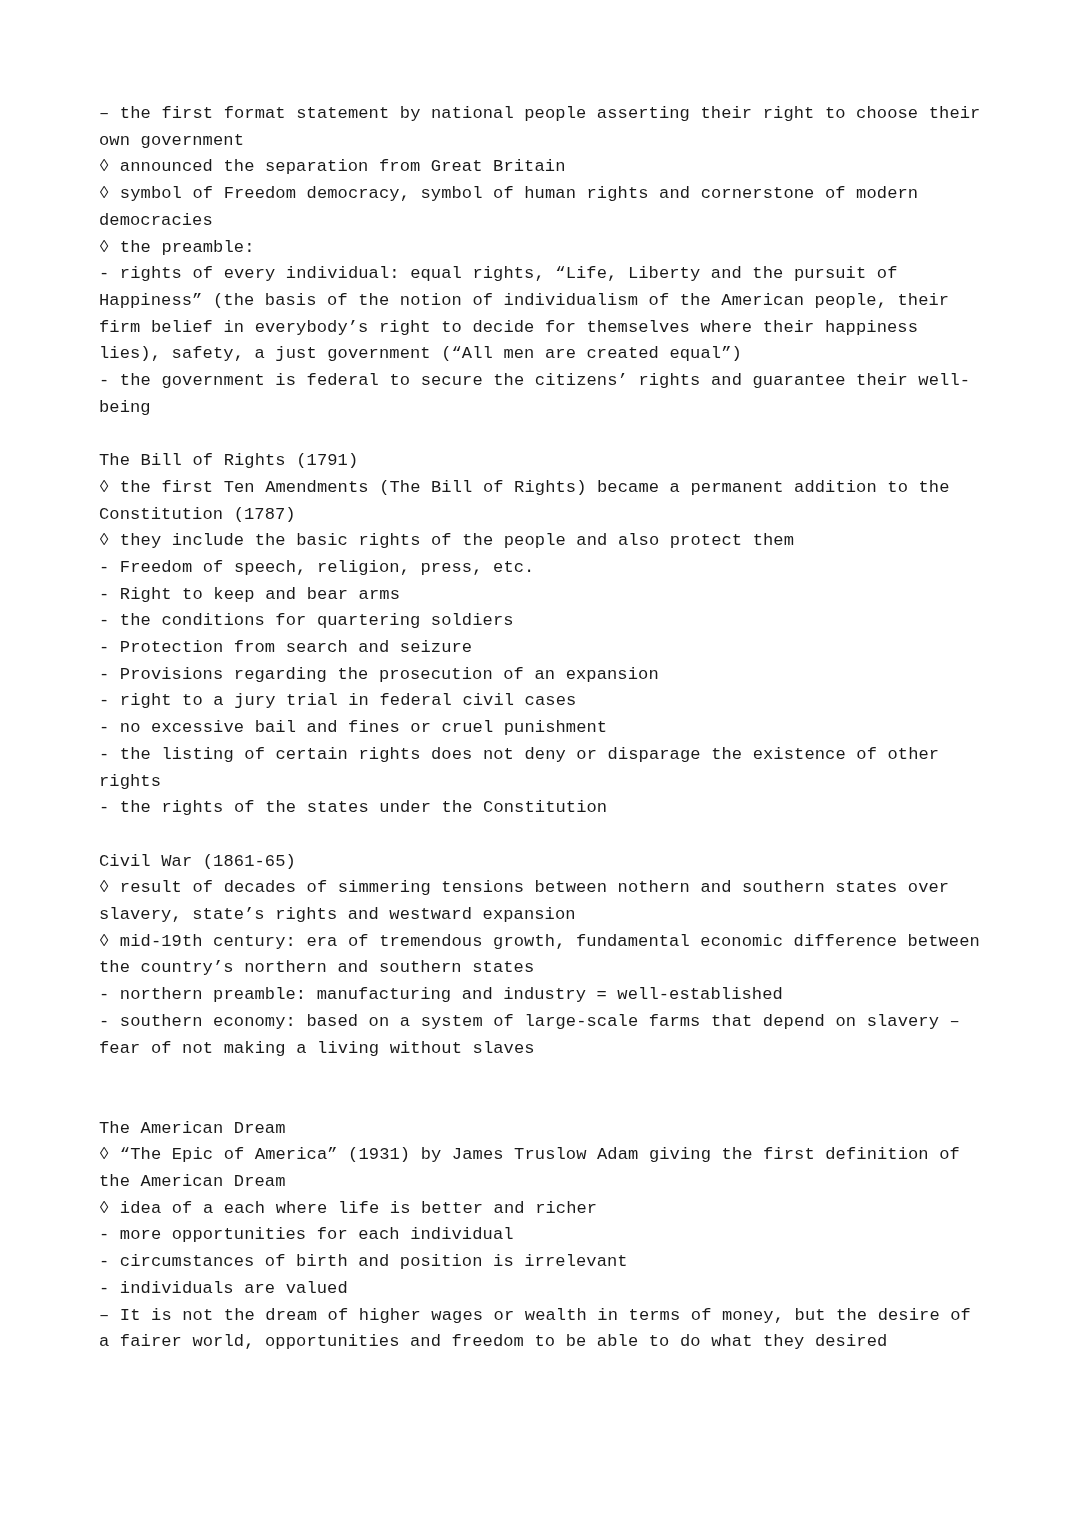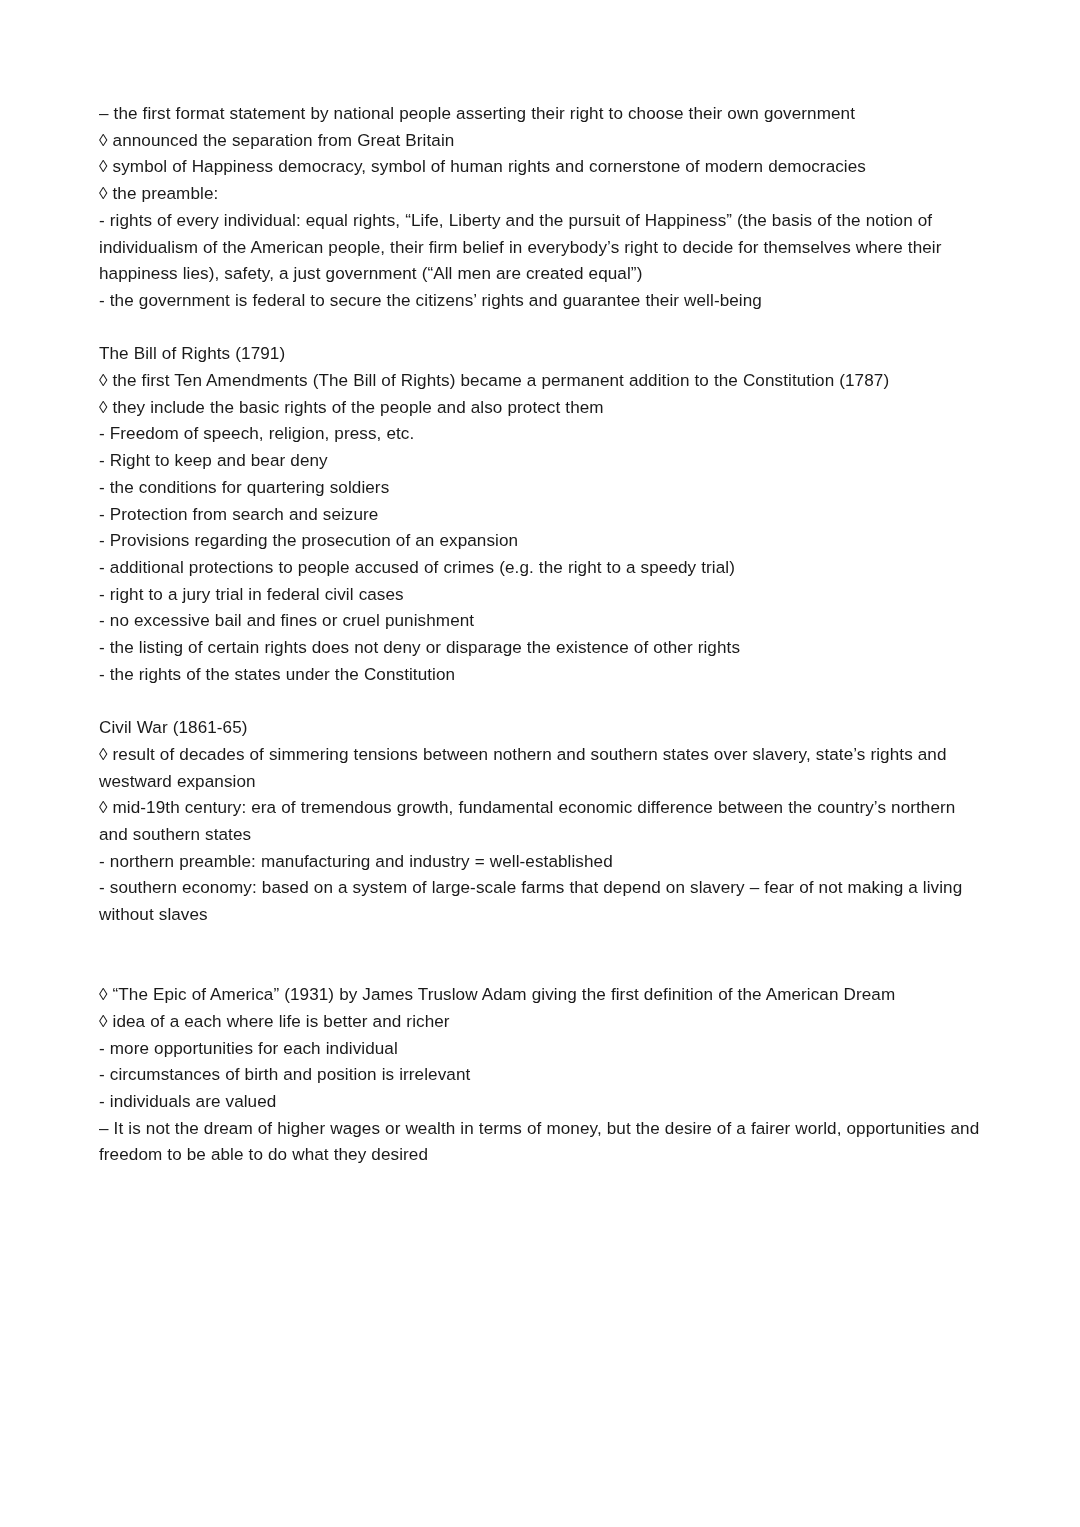--- a/index.html
+++ b/index.html
@@ -15,20 +15,21 @@
     color: #1a1a1a;
     overflow: hidden;
   }
   #doc-page {
     position: absolute;
     left: 0;
     top: 0;
     width: 1080px;
     height: 1527px;
     background: #ffffff;
+    font-family: Liberation Mono, monospace;
   }
   #notes-body {
     position: absolute;
     left: 99px;
     top: 101px;
     width: 882px;
   }
   .note-block {
     margin: 0;
   }
@@ -45,51 +46,51 @@
   .gap-2 { height: 53.4px; }
 </style>
 </head>
 <body>
 
 <div id="doc-page">
   <div id="notes-body">
       <div class="note-block">
         <div class="note-line">– the first format statement by national people asserting their right to choose their own government</div>
         <div class="note-line">◊ announced the separation from Great Britain</div>
-        <div class="note-line">◊ symbol of Happiness democracy, symbol of human rights and cornerstone of modern democracies</div>
+        <div class="note-line">◊ symbol of Freedom democracy, symbol of human rights and cornerstone of modern democracies</div>
         <div class="note-line">◊ the preamble:</div>
         <div class="note-line">- rights of every individual: equal rights, “Life, Liberty and the pursuit of Happiness” (the basis of the notion of individualism of the American people, their firm belief in everybody’s right to decide for themselves where their happiness lies), safety, a just government (“All men are created equal”)</div>
         <div class="note-line">- the government is federal to secure the citizens’ rights and guarantee their well-being</div>
       </div>
       <div class="gap-1"></div>
       <div class="note-block">
         <div class="note-line">The Bill of Rights (1791)</div>
         <div class="note-line">◊ the first Ten Amendments (The Bill of Rights) became a permanent addition to the Constitution (1787)</div>
         <div class="note-line">◊ they include the basic rights of the people and also protect them</div>
         <div class="note-line">- Freedom of speech, religion, press, etc.</div>
-        <div class="note-line">- Right to keep and bear deny</div>
+        <div class="note-line">- Right to keep and bear arms</div>
         <div class="note-line">- the conditions for quartering soldiers</div>
         <div class="note-line">- Protection from search and seizure</div>
         <div class="note-line">- Provisions regarding the prosecution of an expansion</div>
-        <div class="note-line">- additional protections to people accused of crimes (e.g. the right to a speedy trial)</div>
         <div class="note-line">- right to a jury trial in federal civil cases</div>
         <div class="note-line">- no excessive bail and fines or cruel punishment</div>
         <div class="note-line">- the listing of certain rights does not deny or disparage the existence of other rights</div>
         <div class="note-line">- the rights of the states under the Constitution</div>
       </div>
       <div class="gap-1"></div>
       <div class="note-block">
         <div class="note-line">Civil War (1861-65)</div>
         <div class="note-line">◊ result of decades of simmering tensions between nothern and southern states over slavery, state’s rights and westward expansion</div>
         <div class="note-line">◊ mid-19th century: era of tremendous growth, fundamental economic difference between the country’s northern and southern states</div>
         <div class="note-line">- northern preamble: manufacturing and industry = well-established</div>
         <div class="note-line">- southern economy: based on a system of large-scale farms that depend on slavery – fear of not making a living without slaves</div>
       </div>
       <div class="gap-2"></div>
       <div class="note-block">
+        <div class="note-line">The American Dream</div>
         <div class="note-line">◊ “The Epic of America” (1931) by James Truslow Adam giving the first definition of the American Dream</div>
         <div class="note-line">◊ idea of a each where life is better and richer</div>
         <div class="note-line">- more opportunities for each individual</div>
         <div class="note-line">- circumstances of birth and position is irrelevant</div>
         <div class="note-line">- individuals are valued</div>
         <div class="note-line">– It is not the dream of higher wages or wealth in terms of money, but the desire of a fairer world, opportunities and freedom to be able to do what they desired</div>
       </div>
     </div>
 </div>
 

